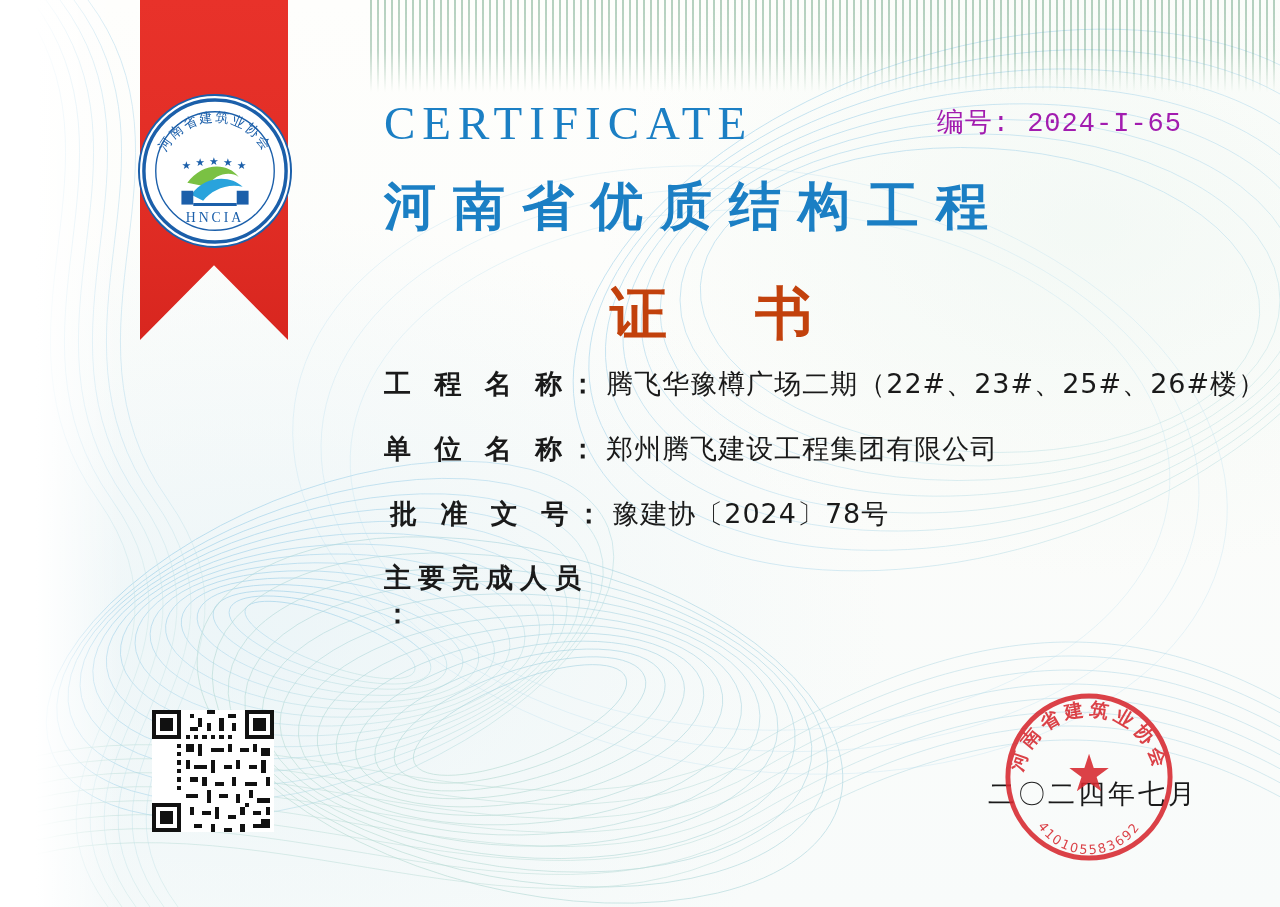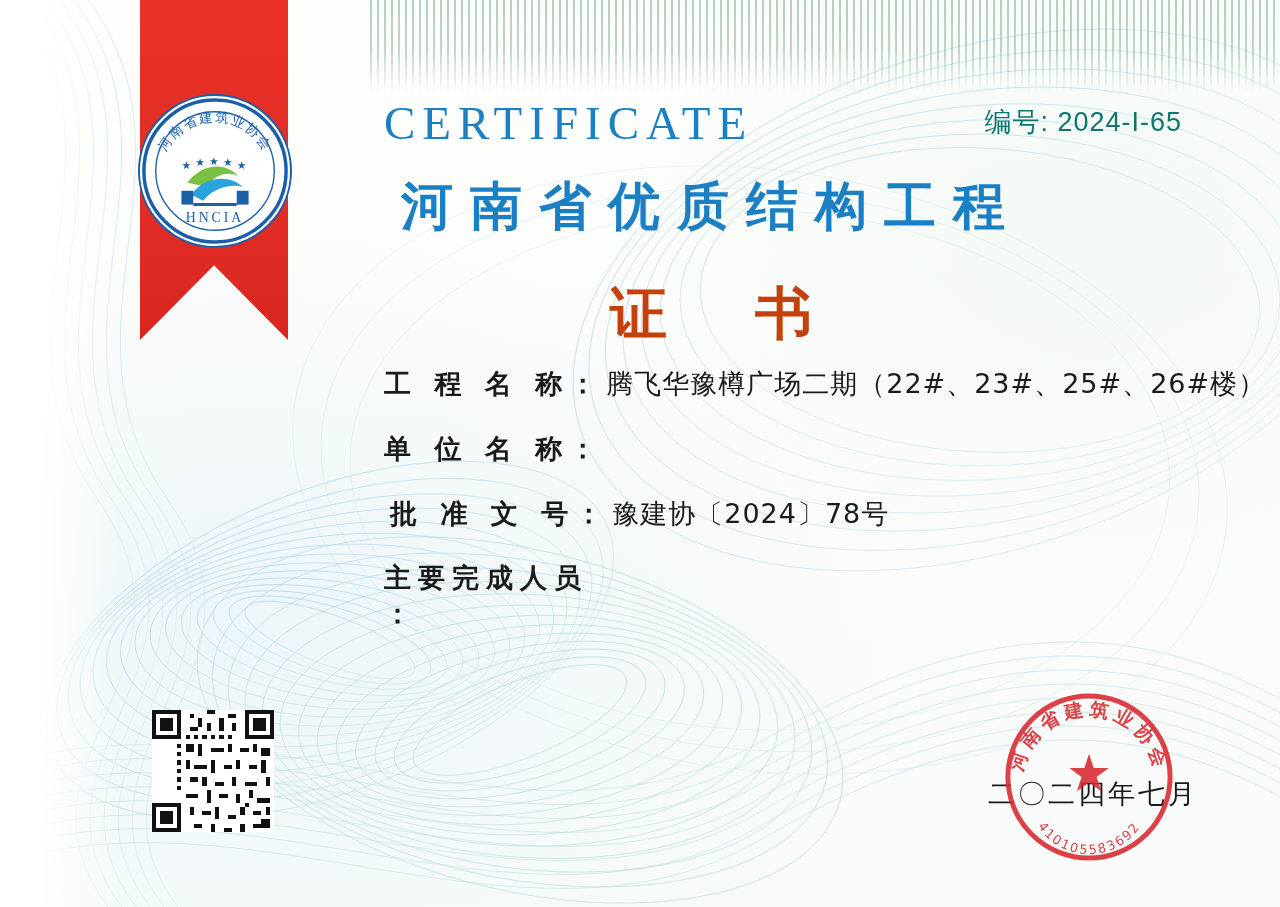--- a/index.html
+++ b/index.html
@@ -100,34 +100,33 @@
     letter-spacing: 7px;
     color: #1b7fc4;
     font-family: "Liberation Serif", "DejaVu Serif", serif;
     font-weight: 400;
   }
   .serial {
     position: absolute;
     right: 98px;
     top: 100px;
     font-size: 27px;
-    color: #0f766e;
-    font-family: Liberation Sans, sans-serif;
+    color: #a21caf;
+    font-family: Liberation Mono, monospace;
     letter-spacing: 1px;
   }
   .title-line1 {
     position: absolute;
     left: 384px;
     top: 168px;
     font-size: 52px;
     letter-spacing: 17px;
     color: #1b7fc4;
     font-weight: 700;
     font-family: "DejaVu Sans", "Liberation Sans", sans-serif;
-    margin-left: 17px;
   }
   .title-line2 {
     position: absolute;
     left: 610px;
     top: 260px;
     font-size: 57px;
     letter-spacing: 88px;
     color: #c2410c;
     font-weight: 700;
     font-family: "DejaVu Sans", "Liberation Sans", sans-serif;
@@ -343,20 +342,21 @@
 
     <div class="field f1">
       <span class="field-label">工 程 名 称</span>
       <span class="field-colon">：</span>
       <span class="field-value">腾飞华豫樽广场二期（22#、23#、25#、26#楼）</span>
     </div>
 
     <div class="field f2">
       <span class="field-label">单 位 名 称</span>
       <span class="field-colon">：</span>
+      <span class="field-value">郑州腾飞建设工程集团有限公司</span>
     </div>
 
     <div class="field f3">
       <span class="field-label">批 准 文 号</span>
       <span class="field-colon">：</span>
       <span class="field-value">豫建协〔2024〕78号</span>
     </div>
 
     <div class="field f4">
       <span class="field-label">主要完成人员</span>

